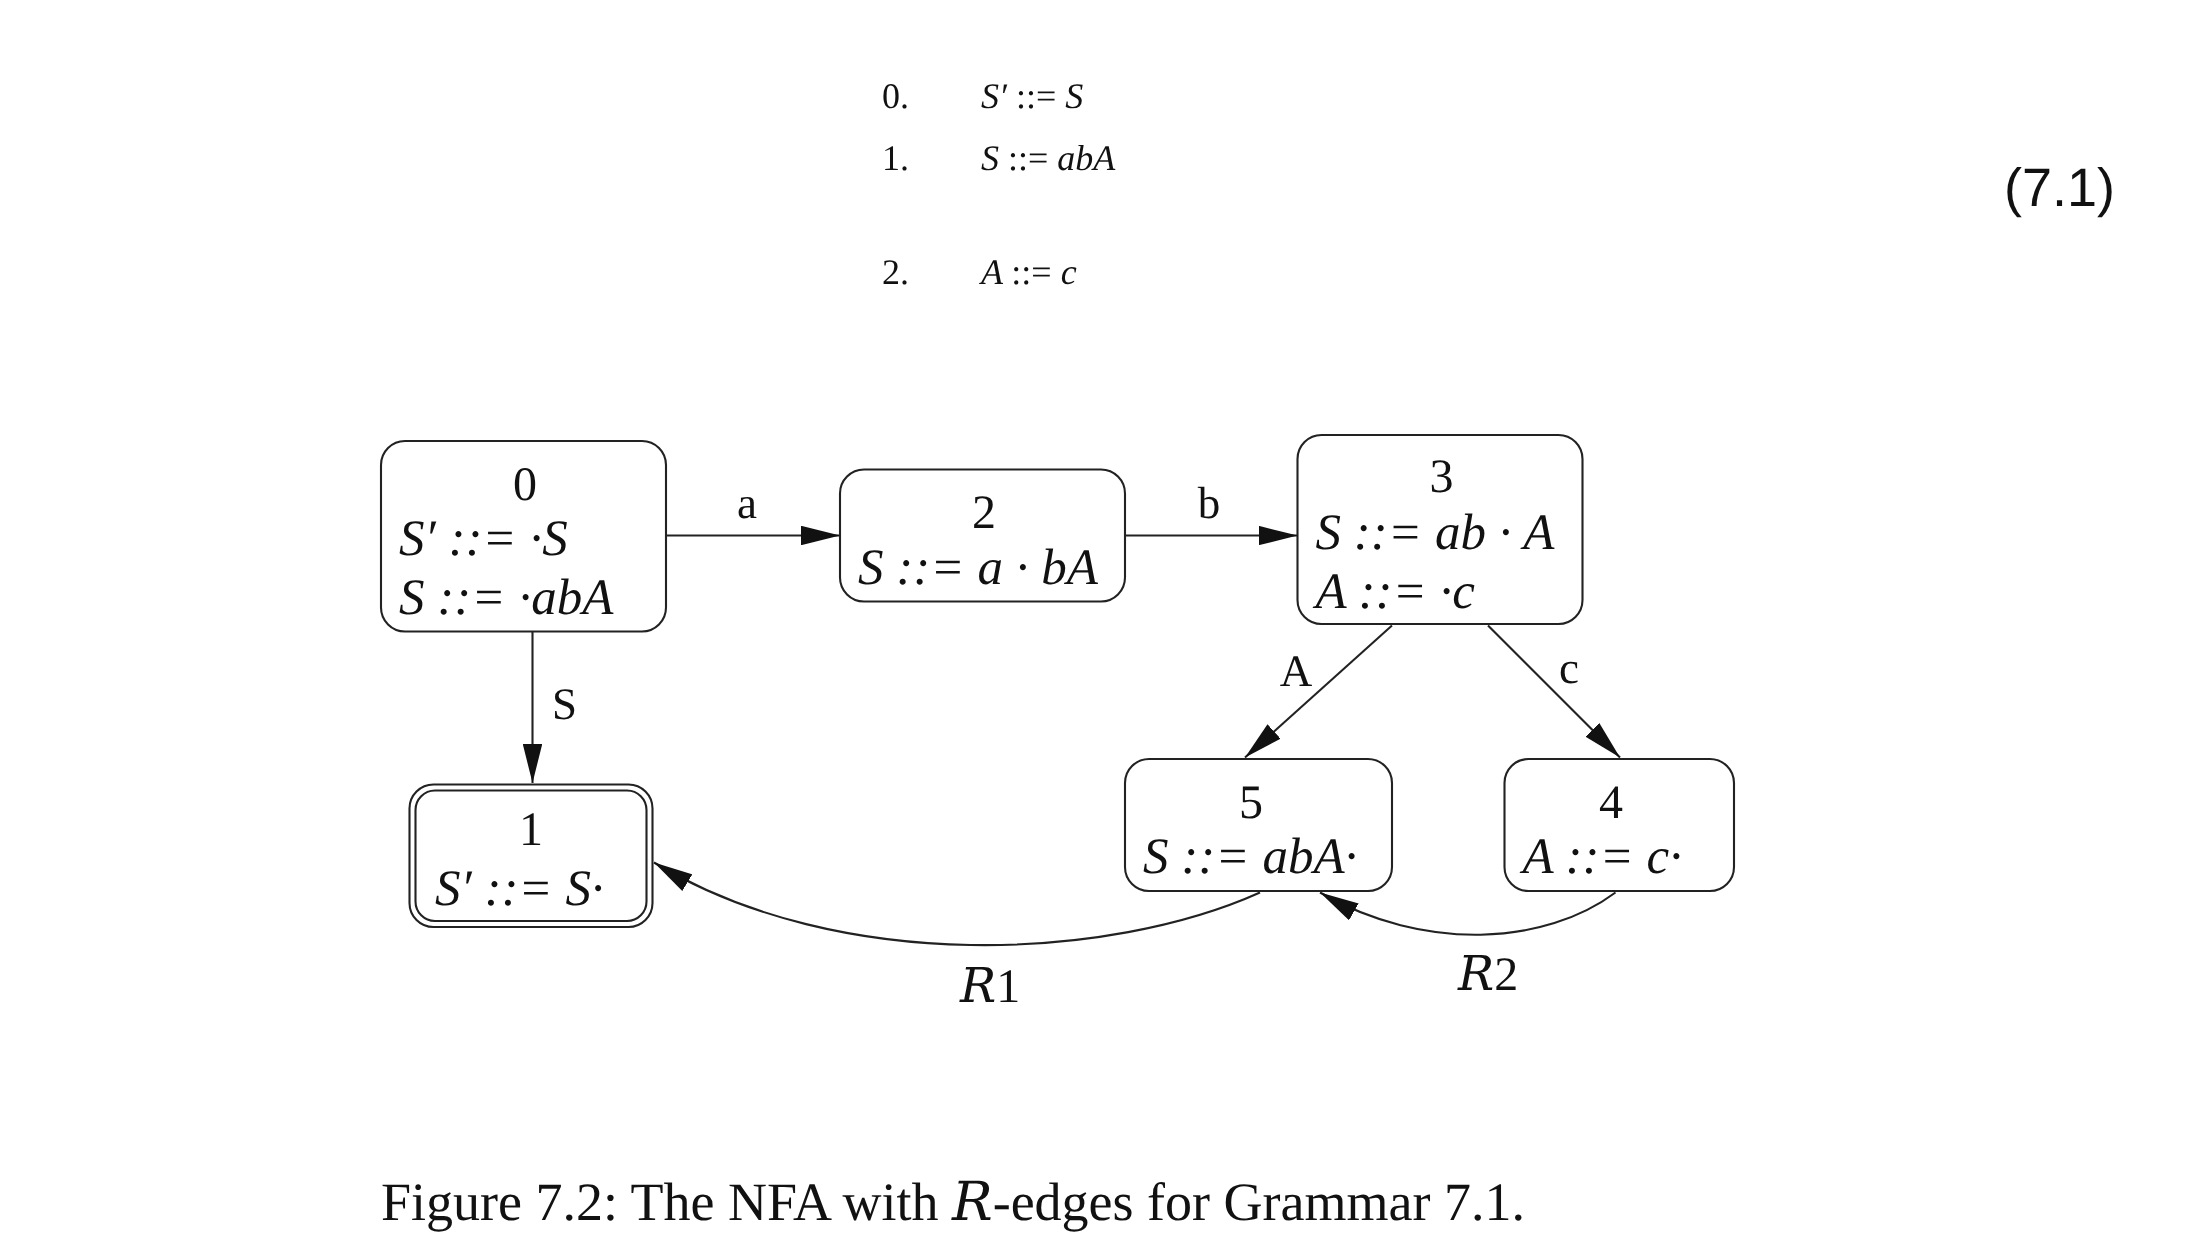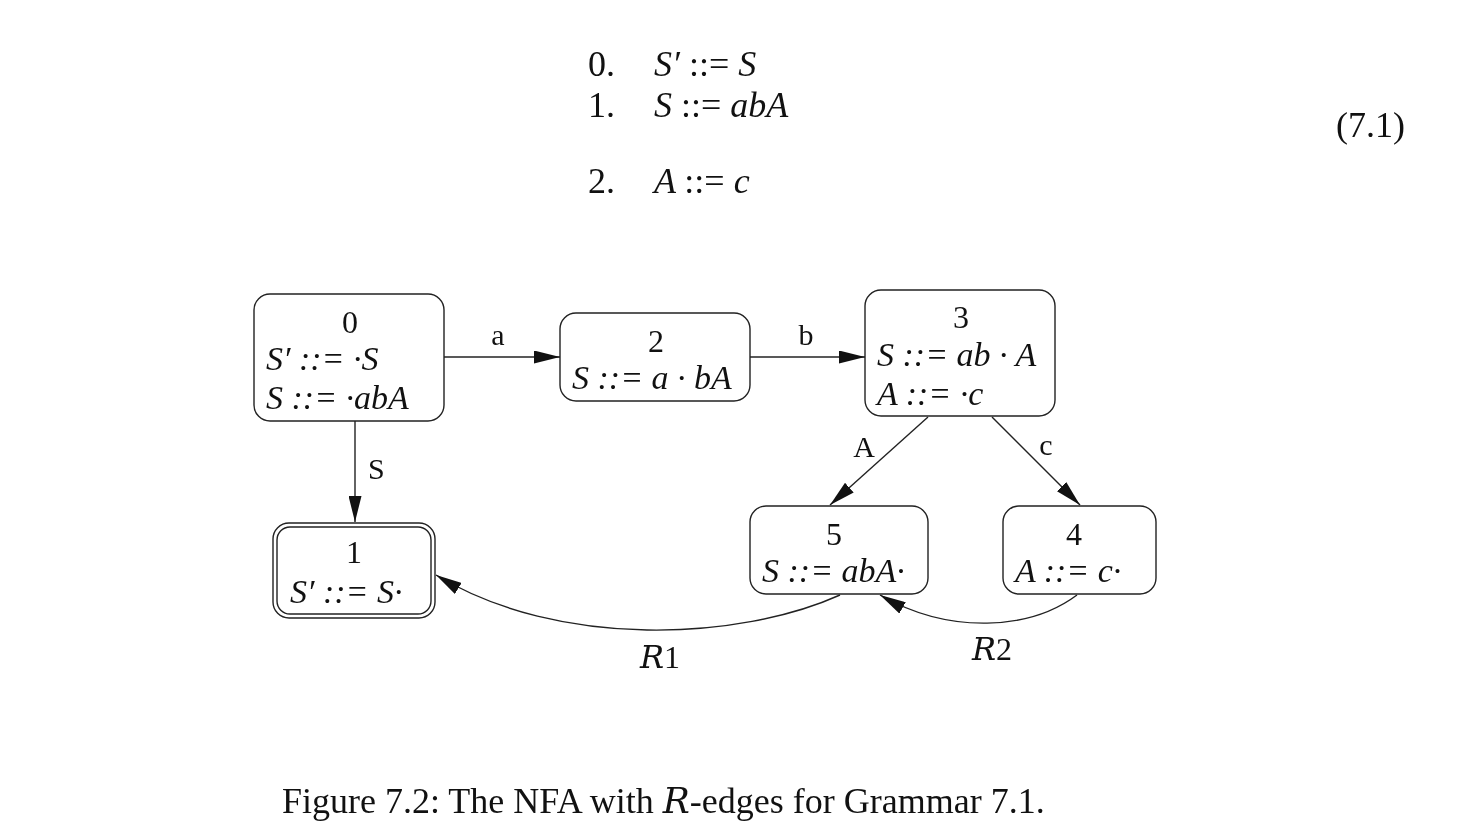--- a/index.html
+++ b/index.html
@@ -1,24 +1,24 @@
 <!DOCTYPE html>
 <html><head>
 <meta charset="utf-8">
 <style>
   html, body { margin: 0; padding: 0; background: #ffffff; }
   body { width: 1470px; height: 840px; position: relative; overflow: hidden;
          font-family: "DejaVu Serif", "Liberation Serif", serif; color: #111; }
   .grammar { position: absolute; left: 588px; top: 44px; }
-  .rule { position: absolute; left: 0; white-space: nowrap; font-size: 36px; line-height: 40px; }
+  .rule { position: absolute; left: 0; white-space: nowrap; font-size: 24px; line-height: 40px; }
   .rule .num { display: inline-block; width: 66px; font-family: "Liberation Serif", serif; }
   .rule .prod { font-family: "Liberation Serif", serif; font-style: italic; }
-  .eqnum { position: absolute; left: 1336px; top: 104px; font-size: 36px; font-family: Liberation Serif, serif; }
+  .eqnum { position: absolute; left: 1336px; top: 104px; font-size: 36px; font-family: Liberation Sans, sans-serif; }
   svg#nfa { position: absolute; left: 0; top: 0; }
-  .caption { position: absolute; left: 254px; top: 780px; font-size: 36px; font-family: "Liberation Serif", serif; white-space: nowrap; margin-left: 28px; }
+  .caption { position: absolute; left: 254px; top: 780px; font-size: 36px; font-family: "Liberation Serif", serif; white-space: nowrap; }
   .cal { font-family: "DejaVu Serif", serif; font-style: italic; }
   .nodelabel { font-family: "Liberation Serif", serif; font-size: 32px; fill: #111; }
   .item { font-family: "Liberation Serif", serif; font-size: 34px; font-style: italic; fill: #111; }
   .edgelabel { font-family: "Liberation Serif", serif; font-size: 30px; fill: #111; }
   .rlabel { font-family: "Liberation Serif", serif; font-size: 32px; fill: #111; }
 </style>
 </head>
 <body>
 
 <div class="grammar">

